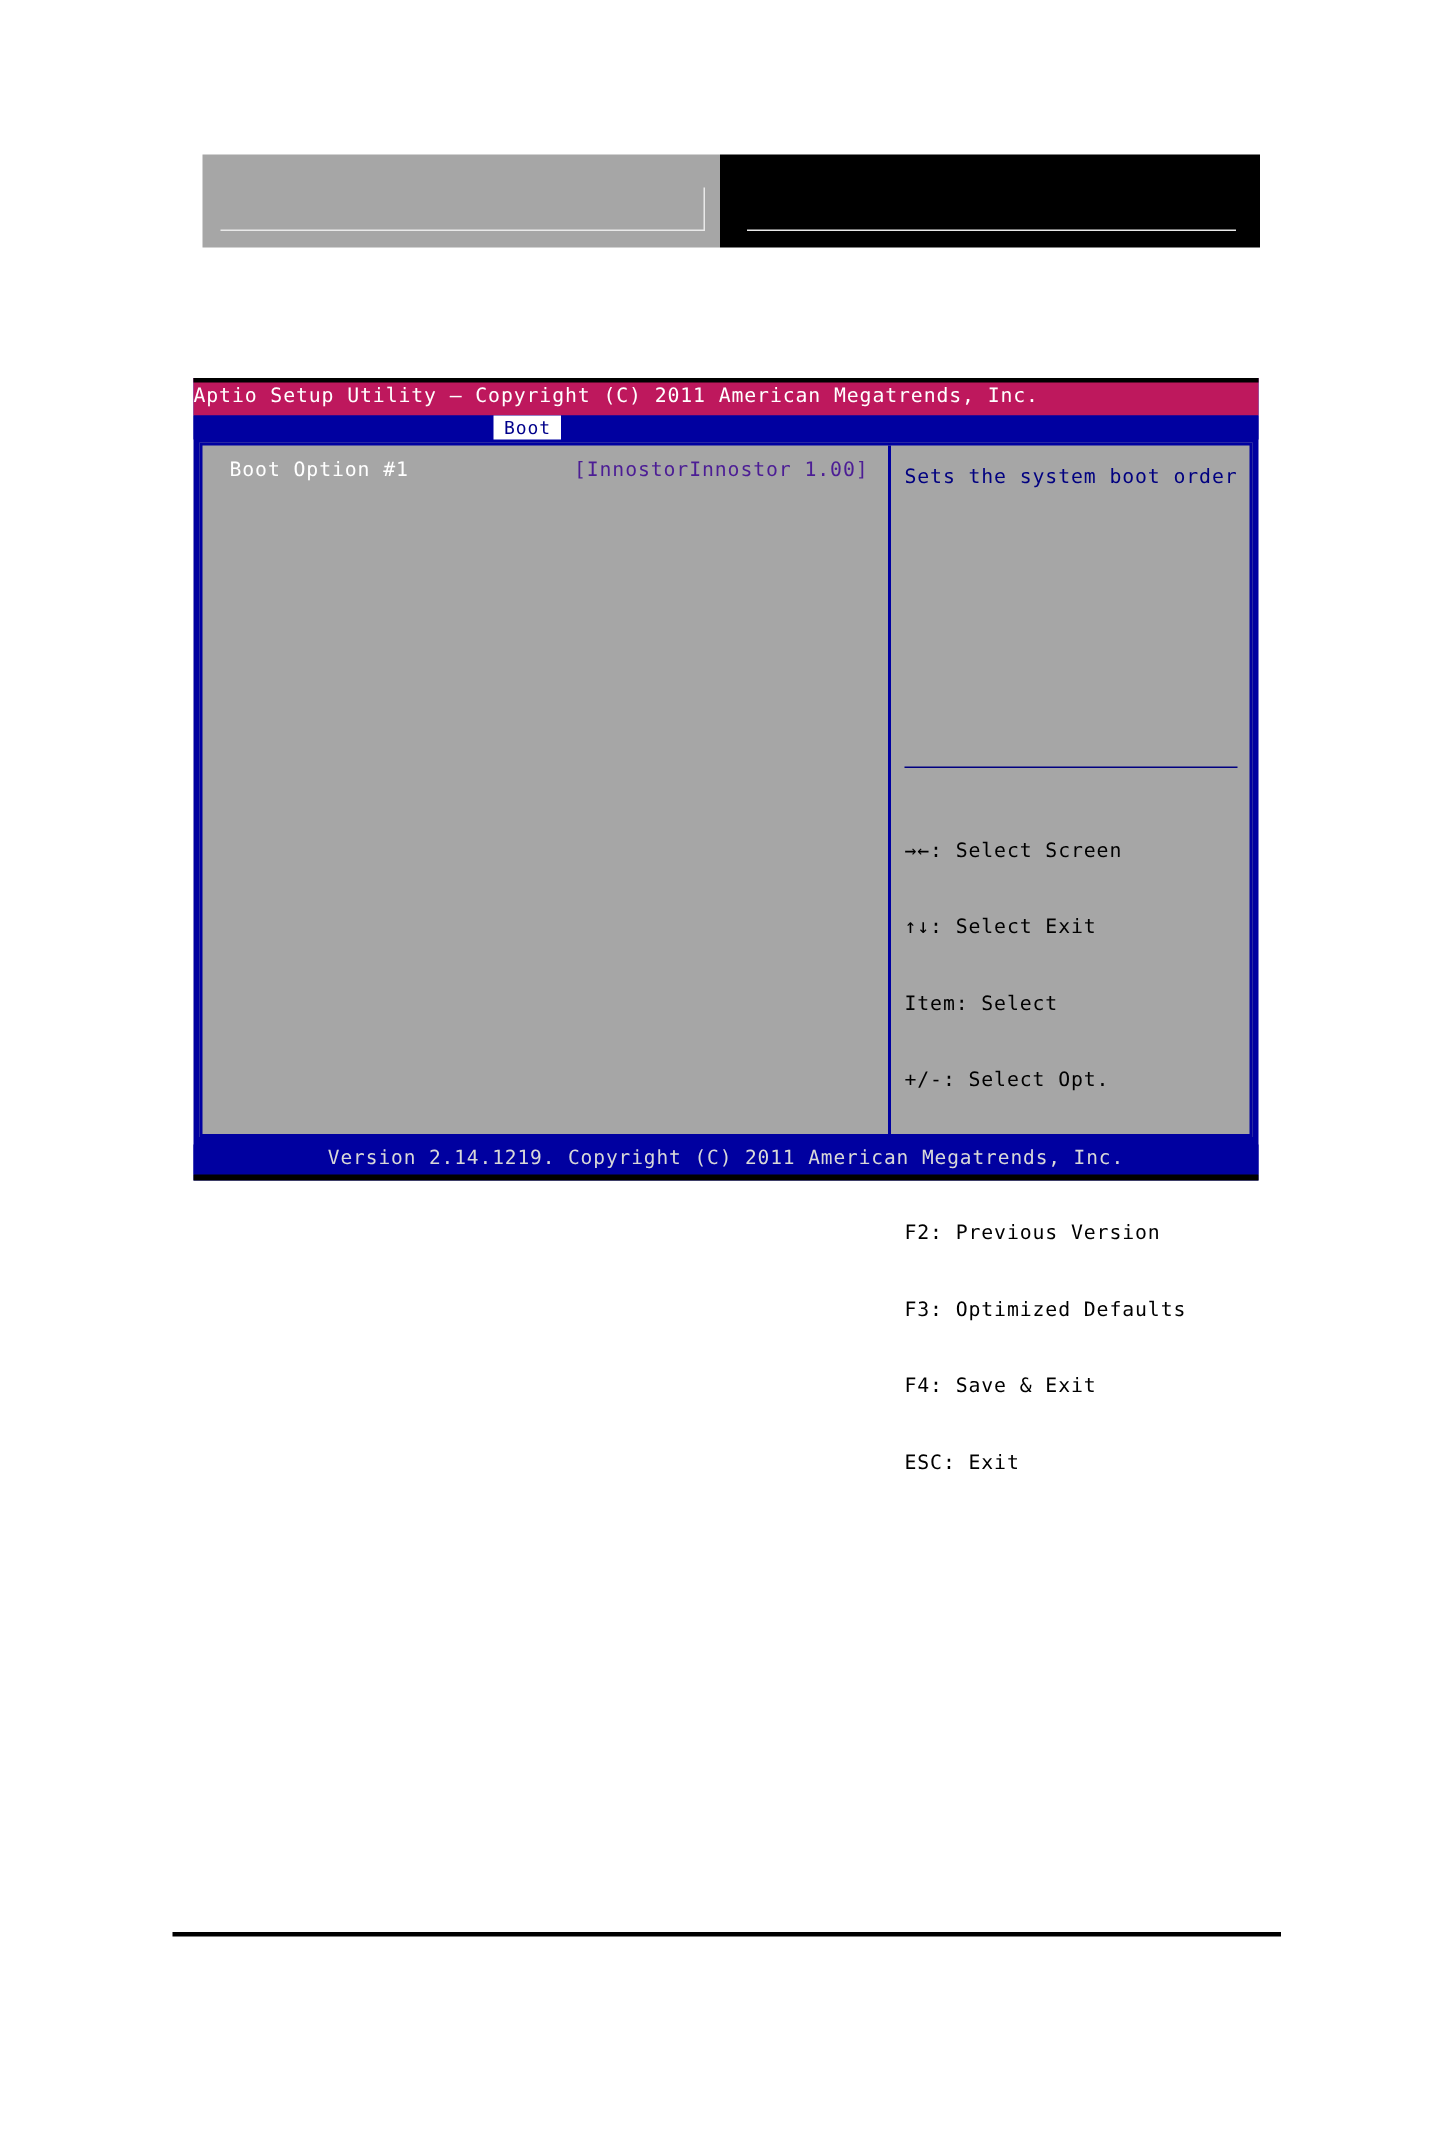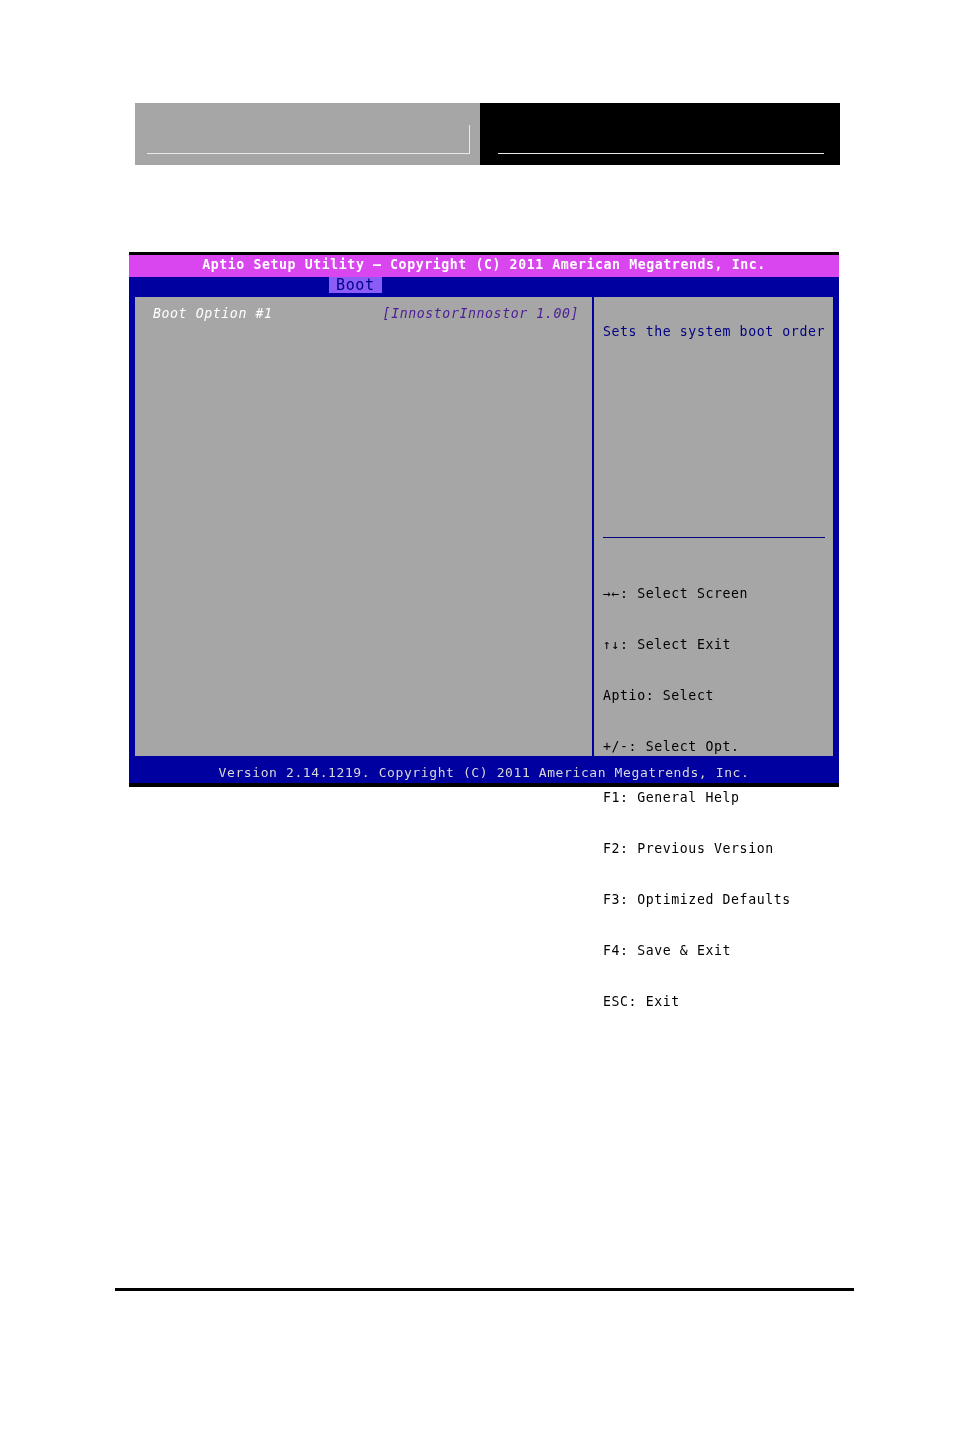--- a/index.html
+++ b/index.html
@@ -60,72 +60,69 @@
     background: #0000a0;
     color: #ffffff;
     font-size: 13.2px;
     line-height: 17px;
     letter-spacing: 0.6px;
   }
 
   #bios-titlebar {
     height: 25px;
     line-height: 25px;
-    text-align: center;
+    text-align: left;
     color: #ffffff;
-    background: #d946ef;
-    white-space: pre;
-    font-weight: bold;
+    background: #be185d;
+    white-space: pre;
   }
 
   #bios-menubar {
     height: 16px;
     background: #0000a0;
     padding-left: 200px;
     box-sizing: border-box;
   }
   #tab-boot {
     display: inline-block;
-    background: #8b5cf6;
+    background: #ffffff;
     color: #00008b;
     padding: 0 7px;
     height: 16px;
     line-height: 16px;
-    font-size: 15px;
+    font-size: 12px;
   }
 
   #bios-body {
     position: absolute;
     left: 4px;
     top: 43px;
     right: 4px;
     bottom: 29px;
     background: #a6a6a6;
     border: 2px solid #0000a0;
     box-sizing: border-box;
     display: flex;
   }
 
   #pane-left {
     width: 467px;
     position: relative;
     padding: 8px 0 0 0;
-    font-style: italic;
   }
   #pane-divider {
     width: 2px;
     background: #0000a0;
     margin: 0 1px;
   }
   #pane-right {
     flex: 1;
     position: relative;
-    padding: 0 0 0 0;
+    padding: 13px 0 0 0;
     color: #000080;
-    margin-top: 26px;
   }
 
   .opt-row {
     display: flex;
     padding: 0 12px 0 18px;
     height: 17px;
     line-height: 17px;
     white-space: pre;
   }
   .opt-label { flex: 1; color: #ffffff; }
@@ -231,21 +228,21 @@
     </div>
 
     <div id="pane-divider"></div>
 
     <div id="pane-right">
       <div id="help-text">Sets the system boot order</div>
       <div id="help-separator"></div>
       <div id="key-legend">
         <div class="key-line">→←: Select Screen</div>
         <div class="key-line">↑↓: Select Exit</div>
-        <div class="key-line">Aptio: Select</div>
+        <div class="key-line">Item: Select</div>
         <div class="key-line">+/-: Select Opt.</div>
         <div class="key-line">F1: General Help</div>
         <div class="key-line">F2: Previous Version</div>
         <div class="key-line">F3: Optimized Defaults</div>
         <div class="key-line">F4: Save &amp; Exit</div>
         <div class="key-line">ESC: Exit</div>
       </div>
     </div>
 
   </div>

